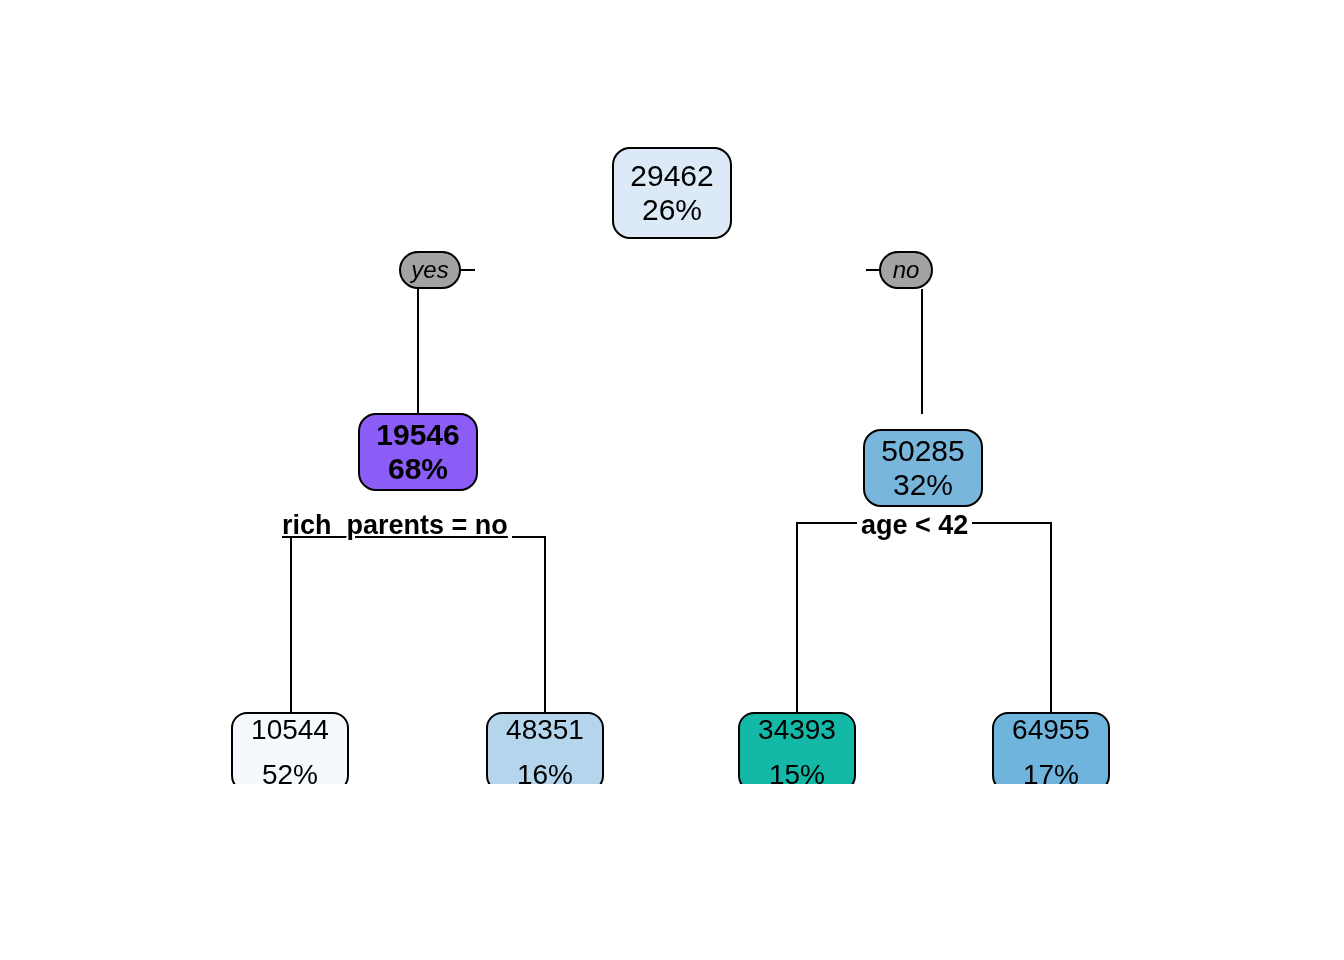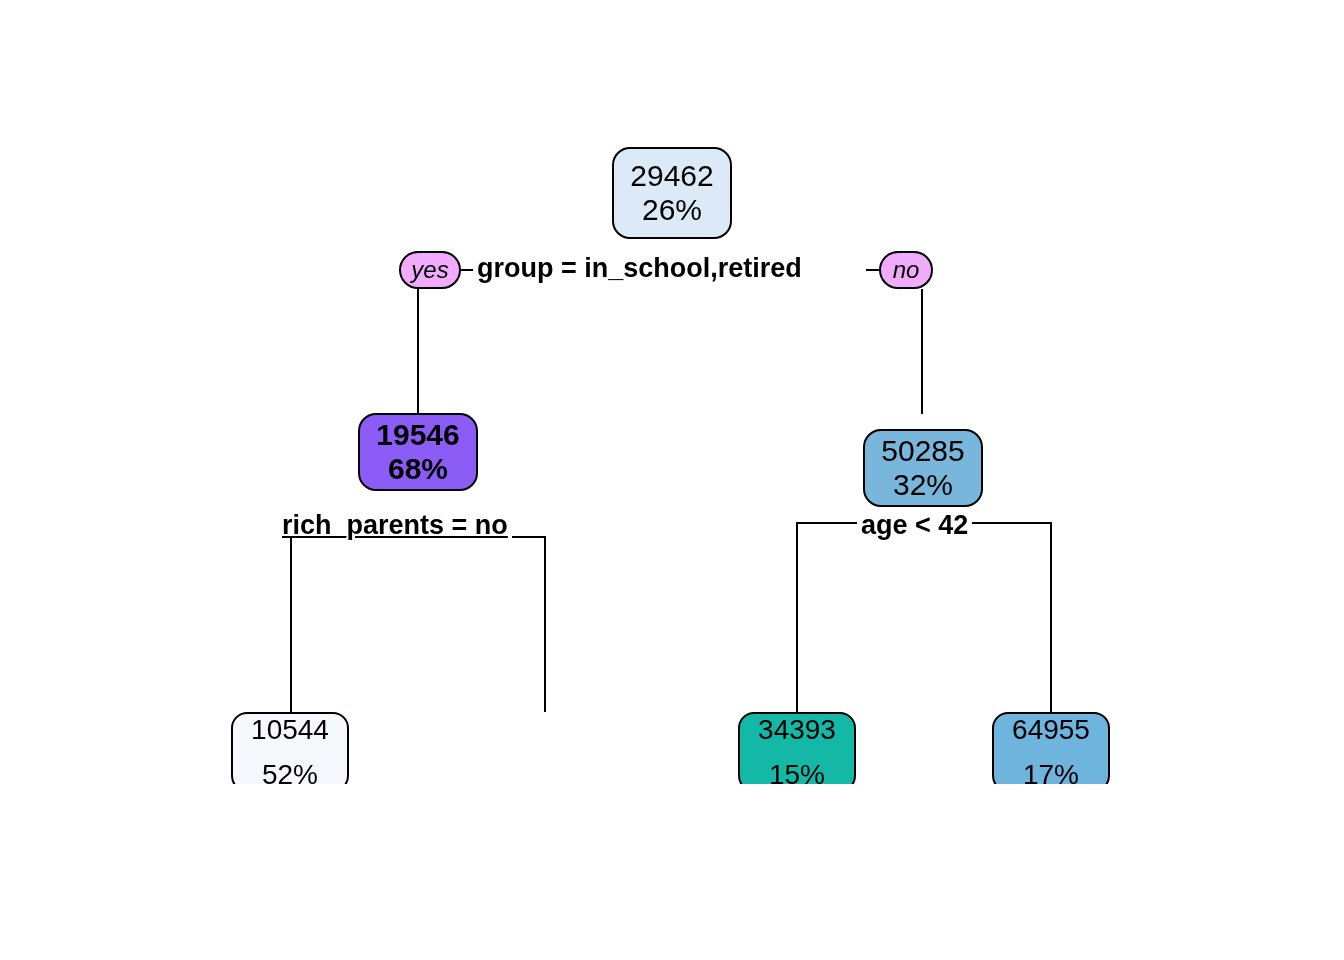--- a/index.html
+++ b/index.html
@@ -47,21 +47,21 @@
 
   .node.small { border-radius: 16px; justify-content: space-between; }
   .node.small .val, .node.small .pct { font-size: 28px; }
 
   
   .answer {
     position: absolute;
     box-sizing: border-box;
     border: 2px solid #000000;
     border-radius: 19px;
-    background: #f0abfc;
+    background: #a3a3a3;
     display: flex;
     align-items: center;
     justify-content: center;
     font-style: italic;
     font-size: 24px;
     color: #000000;
     white-space: nowrap;
   }
   .answer-stub {
     position: absolute;
@@ -89,21 +89,20 @@
   <div class="node" style="left:612px; top:147px; width:120px; height:92px; background:#dce9f6;">
     <span class="val">29462</span>
     <span class="pct">26%</span>
   </div>
 
   <div class="answer" style="left:399px; top:251px; width:62px; height:38px;">
     <span>yes</span>
   </div>
   <div class="answer-stub" style="left:461px; top:269px; width:14px;"></div>
 
-  <div class="split-label" style="left:473px; top:253px;">group = in_school,retired</div>
 
   <div class="answer-stub" style="left:866px; top:269px; width:14px;"></div>
   <div class="answer" style="left:879px; top:251px; width:54px; height:38px;">
     <span>no</span>
   </div>
 
   <div class="edge v" style="left:417px; top:289px; height:125px;"></div>
   <div class="edge v" style="left:921px; top:289px; height:125px;"></div>
 
   <div class="node" style="left:358px; top:413px; width:120px; height:78px; background:#8b5cf6;font-weight:bold;">
@@ -124,20 +123,24 @@
   <div class="edge h" style="left:796px; top:522px; width:256px;"></div>
   <div class="split-label" style="left:857px; top:510px;">age &lt; 42</div>
   <div class="edge v" style="left:796px; top:522px; height:190px;"></div>
   <div class="edge v" style="left:1050px; top:522px; height:190px;"></div>
 
   <div class="node small" style="left:231px; top:712px; width:118px; height:80px; background:#f5f9fd;">
     <span class="val">10544</span>
     <span class="pct">52%</span>
   </div>
 
+  <div class="node small" style="left:486px; top:712px; width:118px; height:80px; background:#b5d5ec;">
+    <span class="val">48351</span>
+    <span class="pct">16%</span>
+  </div>
 
   <div class="node small" style="left:738px; top:712px; width:118px; height:80px; background:#14b8a6;">
     <span class="val">34393</span>
     <span class="pct">15%</span>
   </div>
 
   <div class="node small" style="left:992px; top:712px; width:118px; height:80px; background:#6fb4dc;">
     <span class="val">64955</span>
     <span class="pct">17%</span>
   </div>

